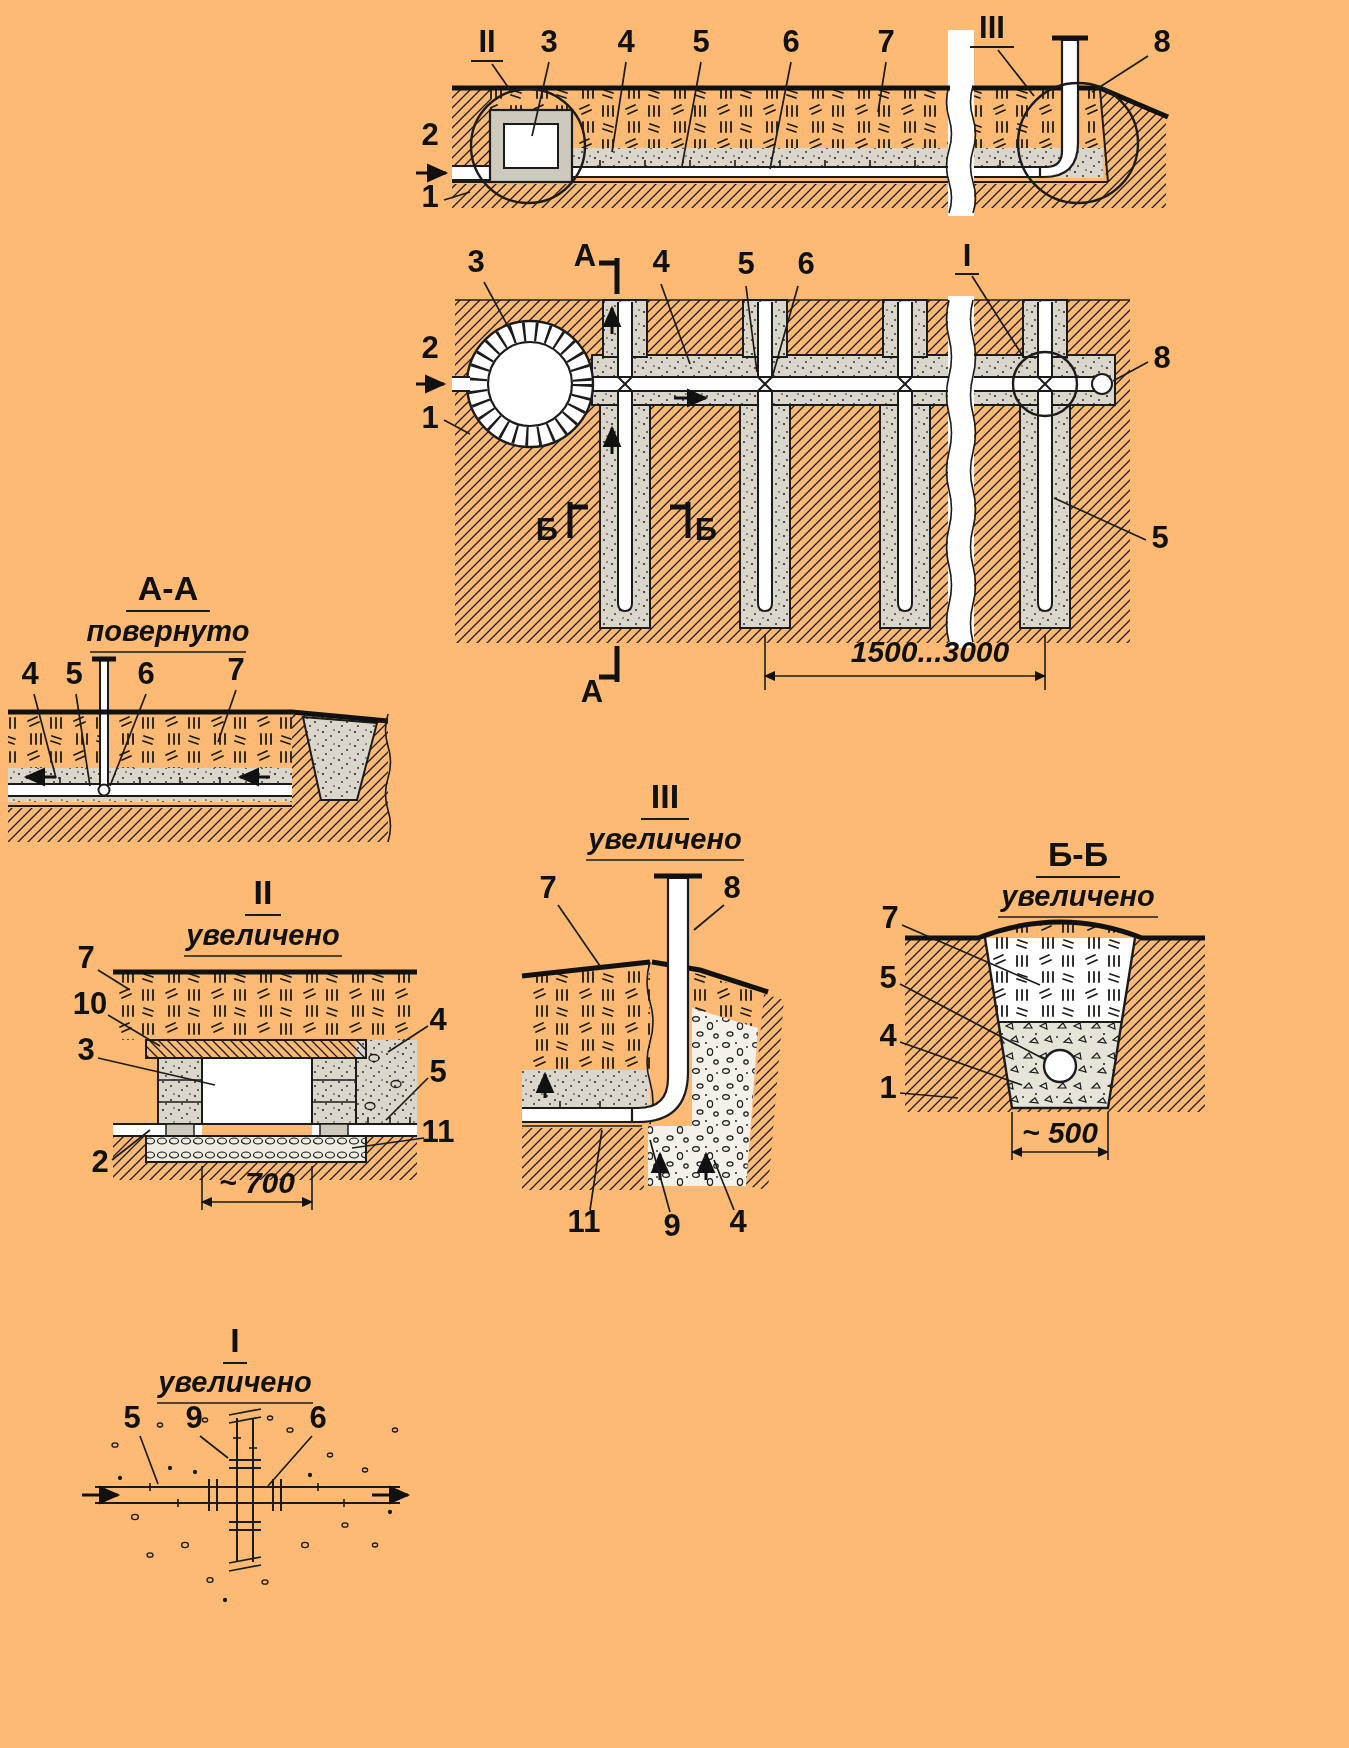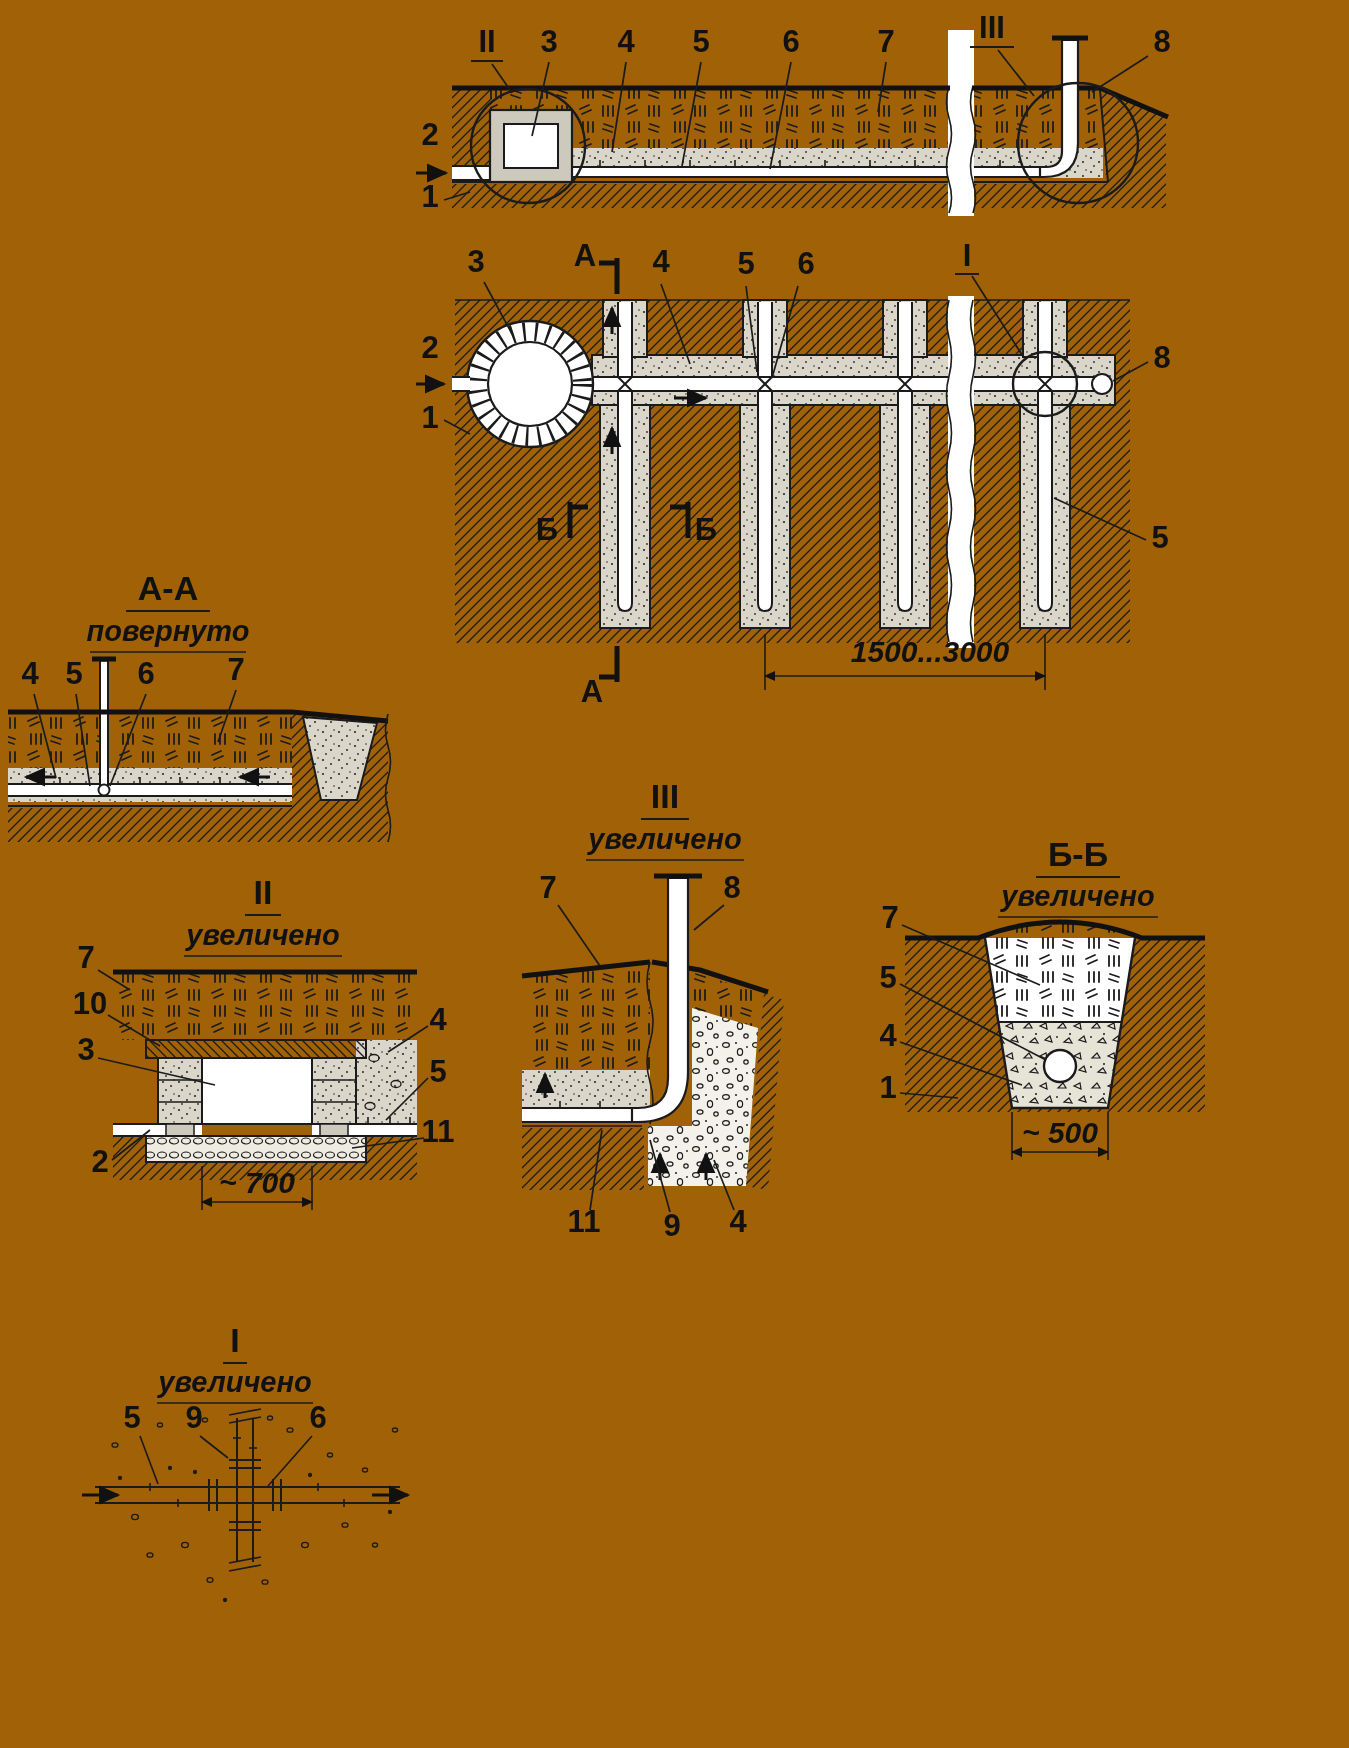--- a/index.html
+++ b/index.html
@@ -1,16 +1,16 @@
 <!DOCTYPE html>
 <html><head>
 <meta charset="utf-8">
 <style>
   html,body{margin:0;padding:0;background:#ffffff}
-  .page{position:relative;width:1349px;height:1748px;background:#a16207;overflow:hidden}
+  .page{position:relative;width:1349px;height:1748px;background:#fdba74;overflow:hidden}
   svg{display:block}
   .lbl{font:bold 31px "Liberation Sans",sans-serif;fill:#111}
   .ttl{font:bold 34px "Liberation Sans",sans-serif;fill:#111}
   .sub{font:italic 700 29px "Liberation Sans",sans-serif;fill:#111}
   .dim{font:italic 700 30px "Liberation Sans",sans-serif;fill:#111}
   .ln{stroke:#1b1b1b;stroke-width:2;fill:none}
   .ln2{stroke:#1b1b1b;stroke-width:2.4;fill:none}
   .thin{stroke:#1b1b1b;stroke-width:1.6;fill:none}
   .leader{stroke:#1b1b1b;stroke-width:1.7;fill:none}
   .thick{stroke:#111;stroke-width:5;fill:none}

